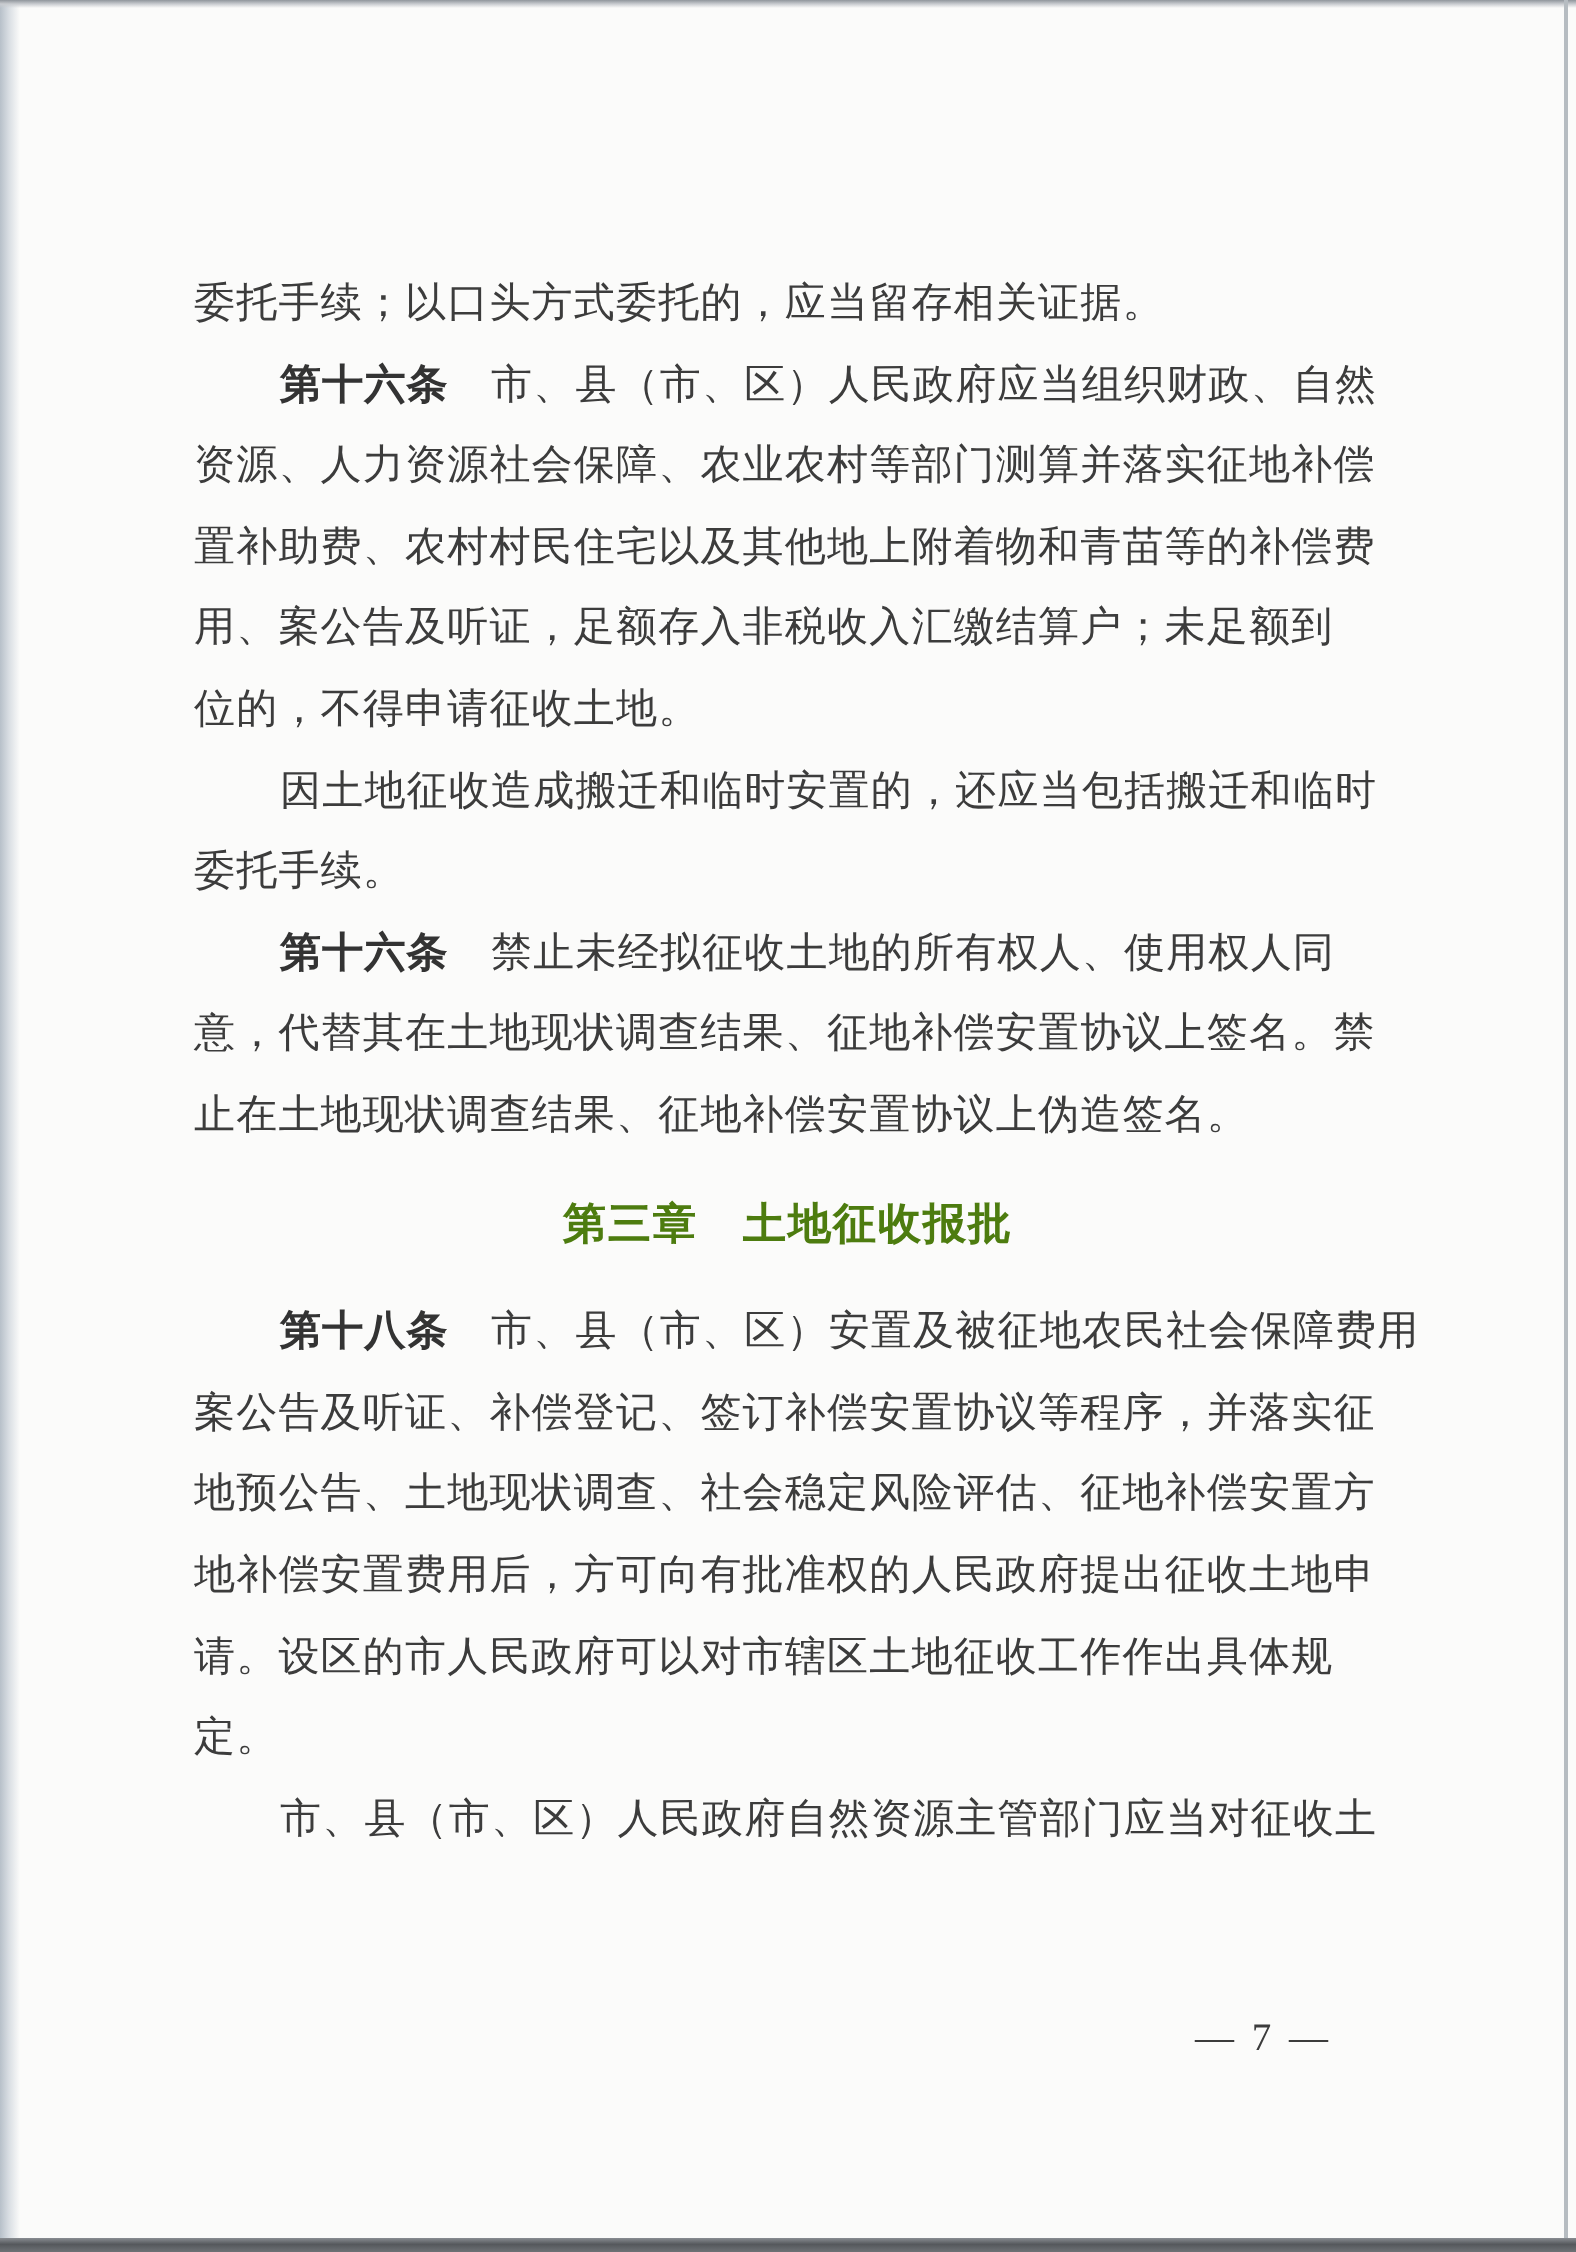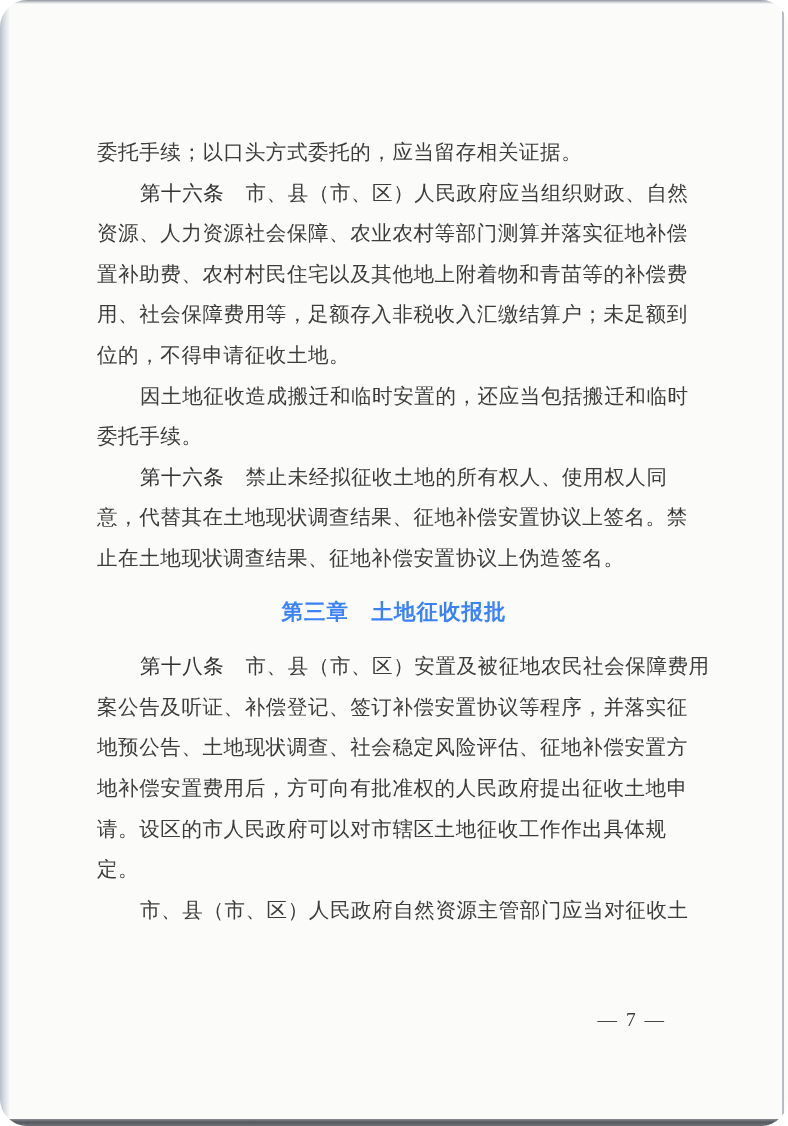--- a/index.html
+++ b/index.html
@@ -4,21 +4,20 @@
 <style>
   html, body { margin: 0; padding: 0; background: #ffffff; }
 
   .scan {
     position: relative;
     width: 788px;
     height: 1126px;
     background: #fbfbfa;
     overflow: hidden;
     font-family: "Liberation Serif", "DejaVu Serif", serif;
-    border-radius: 27px;
   }
 
   
   .edge-top {
     position: absolute; top: 0; left: 0; width: 100%; height: 4px;
     background: linear-gradient(180deg, #90969c 0%, #c9ccd0 50%, rgba(251,251,250,0) 100%);
   }
   .edge-left {
     position: absolute; top: 0; left: 0; width: 10px; height: 100%;
     background: linear-gradient(90deg, #b7c0c9 0%, #d9dee3 45%, rgba(251,251,250,0) 100%);
@@ -42,34 +41,34 @@
   }
   .line {
     font-size: 20.5px;
     line-height: 40.6px;
     height: 40.6px;
     letter-spacing: 0.6px;
     white-space: nowrap;
   }
   .line.indent { padding-left: 43px; }
   .article-no {
-    font-weight: 400;
+    font-weight: 700;
     font-family: "Liberation Sans", "DejaVu Sans", sans-serif;
     color: #333333;
   }
   .heading {
     font-size: 21.5px;
     font-weight: 700;
     font-family: "Liberation Sans", "DejaVu Sans", sans-serif;
     text-align: center;
     height: 40.6px;
     line-height: 40.6px;
     margin: 13px 0 14px 0;
     letter-spacing: 1px;
-    color: #3b82f6;
+    color: #4d7c0f;
     white-space: nowrap;
   }
 
   .pagenum {
     position: absolute;
     top: 1009px;
     right: 122px;
     font-size: 19.5px;
     letter-spacing: 2px;
     color: #3c3c3c;
@@ -84,21 +83,21 @@
   <div class="edge-top"></div>
   <div class="edge-right"></div>
   <div class="edge-bottom"></div>
 
   <main class="doc">
     <div id="content">
         <div class="line">委托手续；以口头方式委托的，应当留存相关证据。</div>
         <div class="line indent"><span class="article-no">第十六条</span><span>　</span><span>市、县（市、区）人民政府应当组织财政、自然</span></div>
         <div class="line">资源、人力资源社会保障、农业农村等部门测算并落实征地补偿</div>
         <div class="line">置补助费、农村村民住宅以及其他地上附着物和青苗等的补偿费</div>
-        <div class="line">用、社会保障费用等，足额存入非税收入汇缴结算户；未足额到</div>
+        <div class="line">用、案公告及听证，足额存入非税收入汇缴结算户；未足额到</div>
         <div class="line">位的，不得申请征收土地。</div>
         <div class="line indent">因土地征收造成搬迁和临时安置的，还应当包括搬迁和临时</div>
         <div class="line">委托手续。</div>
         <div class="line indent"><span class="article-no">第十六条</span><span>　</span><span>禁止未经拟征收土地的所有权人、使用权人同</span></div>
         <div class="line">意，代替其在土地现状调查结果、征地补偿安置协议上签名。禁</div>
         <div class="line">止在土地现状调查结果、征地补偿安置协议上伪造签名。</div>
         <div class="heading">第三章　土地征收报批</div>
         <div class="line indent"><span class="article-no">第十八条</span><span>　</span><span>市、县（市、区）安置及被征地农民社会保障费用</span></div>
         <div class="line">案公告及听证、补偿登记、签订补偿安置协议等程序，并落实征</div>
         <div class="line">地预公告、土地现状调查、社会稳定风险评估、征地补偿安置方</div>

